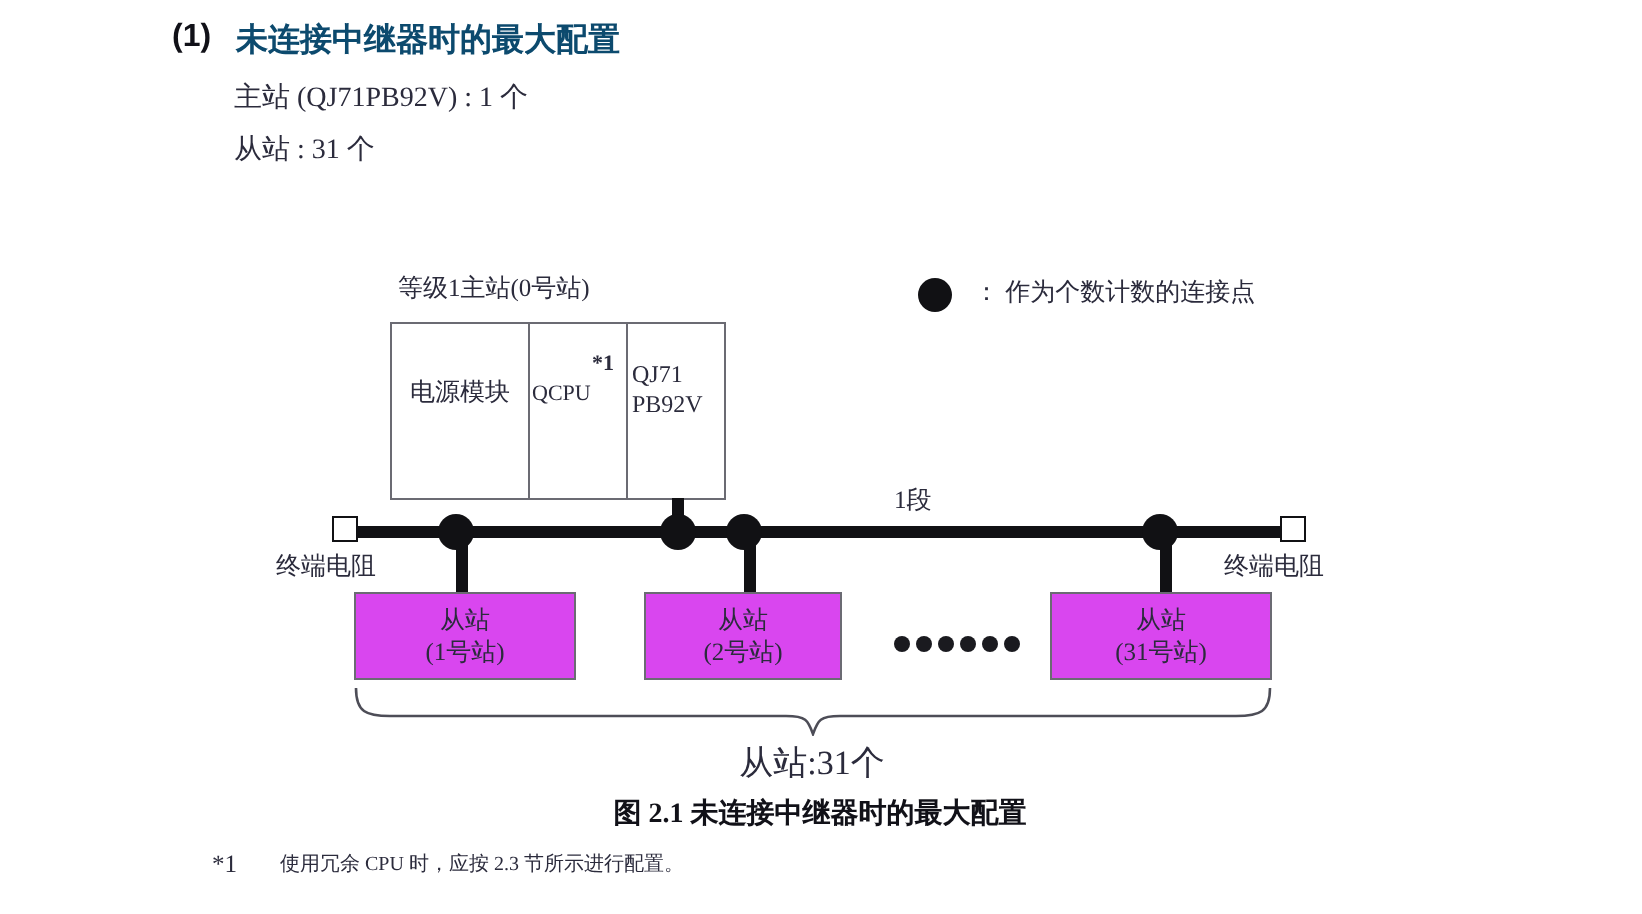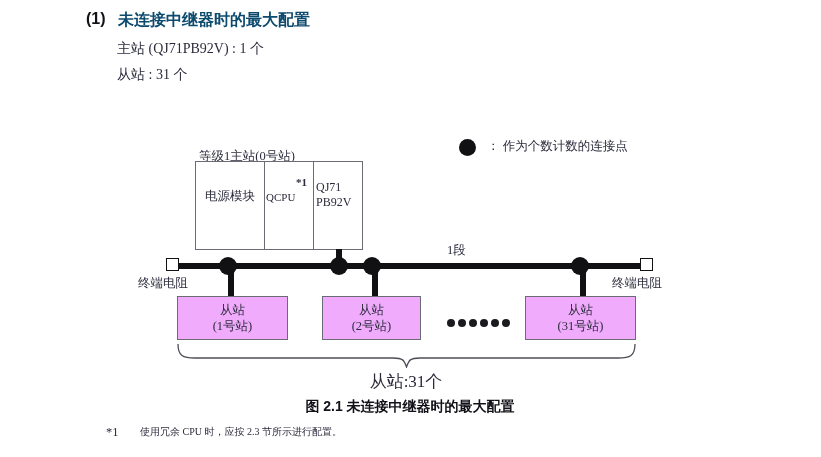--- a/index.html
+++ b/index.html
@@ -12,21 +12,21 @@
   .hdr-num{left:86px;top:10px;font-size:16px;font-weight:bold;letter-spacing:0px;
            font-family:"Liberation Sans","DejaVu Sans",sans-serif;color:#111118;}
   .hdr-title{left:118px;top:10px;font-size:16px;font-weight:bold;
            font-family:"Liberation Sans","DejaVu Sans",sans-serif;color:#0c4a6e;text-align:right;}
   .sub1{left:117px;top:40px;font-size:14px;color:#2b2b3c;}
   .sub2{left:117px;top:66px;font-size:14px;color:#2b2b3c;}
 
   
   .diagram{left:0;top:0;width:821px;height:457px;}
 
-  .mod-title{left:199px;top:148px;font-size:12.5px;color:#2b2b3c;white-space:nowrap;}
+  .mod-title{left:199px;top:136px;font-size:12.5px;color:#2b2b3c;white-space:nowrap;}
 
   .mod-box{left:195px;top:161px;width:168px;height:89px;border:1.4px solid #6b6b73;
            box-sizing:border-box;background:#fff;}
   .divider{top:161px;width:1.4px;height:89px;background:#6b6b73;}
   .div1{left:264px;}
   .div2{left:313px;}
 
   .lbl-power{left:196px;top:188px;width:68px;text-align:center;font-size:12.5px;color:#2b2b3c;}
   .lbl-qcpu{left:266px;top:191px;font-size:11px;color:#2b2b3c;}
   .lbl-star1{left:296px;top:176px;font-size:11px;color:#2b2b3c;font-weight:bold;}
@@ -47,39 +47,39 @@
   .dot1{left:219px;}
   .dot2{left:330px;}
   .dot3{left:363px;}
   .dot4{left:571px;}
 
   .drop{width:6px;background:#111114;top:266px;height:32px;}
   .drop1{left:228px;}
   .drop2{left:372px;}
   .drop3{left:580px;}
 
-  .slave-box{top:296px;height:44px;border:1.4px solid #6b6b73;background:#f0abfc;box-sizing:border-box;
+  .slave-box{top:296px;height:44px;border:1.4px solid #6b6b73;background:#d946ef;box-sizing:border-box;
              display:flex;flex-direction:column;align-items:center;justify-content:center;
              font-size:12.5px;color:#2b2b3c;line-height:16px;}
   .sb1{left:177px;width:111px;}
   .sb2{left:322px;width:99px;}
   .sb3{left:525px;width:111px;}
 
   .ell{left:447px;top:313px;width:68px;height:10px;}
   .ell span{display:inline-block;width:8px;height:8px;border-radius:50%;background:#1a1a1f;margin-right:3px;}
 
   .lbl-seg{left:447px;top:242px;font-size:12.5px;color:#2b2b3c;}
 
   .brace{left:177px;top:344px;width:459px;height:24px;}
   .lbl-total{left:0;top:370px;width:821px;text-align:center;font-size:17px;color:#2b2b3c;}
   
   .lbl-total{left:346px;width:120px;text-align:center;}
 
   .fig-cap{left:0;top:398px;width:821px;text-align:center;font-size:14px;font-weight:bold;
-           font-family:Liberation Sans, sans-serif;color:#111118;}
+           font-family:Liberation Serif, serif;color:#111118;}
   .fig-cap{left:200px;width:420px;}
 
   .foot-star{left:106px;top:425px;font-size:12.5px;color:#2b2b3c;}
   .foot-text{left:140px;top:425px;font-size:10px;color:#2b2b3c;}
 
   .legend-dot{left:459px;top:139px;width:17px;height:17px;border-radius:50%;background:#111114;}
   .legend-text{left:487px;top:138px;font-size:12.5px;color:#2b2b3c;white-space:nowrap;}
 </style>
 </head>
 <body>

